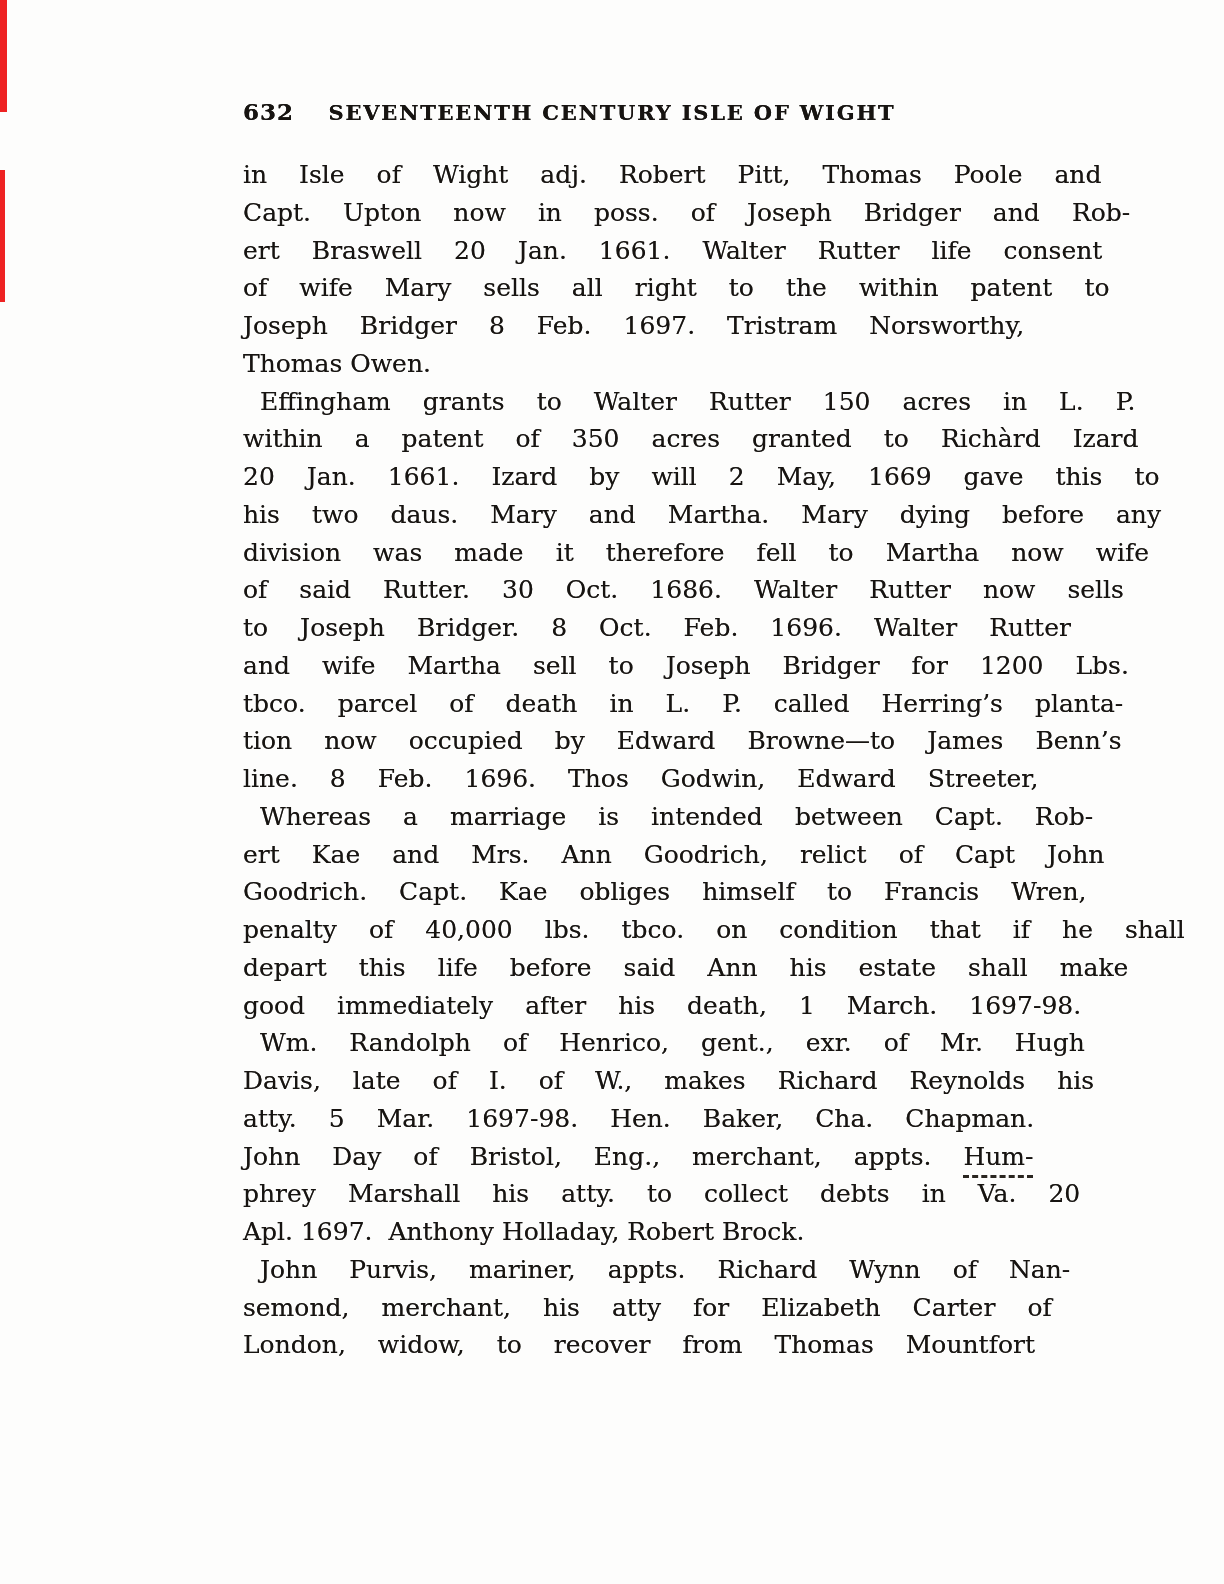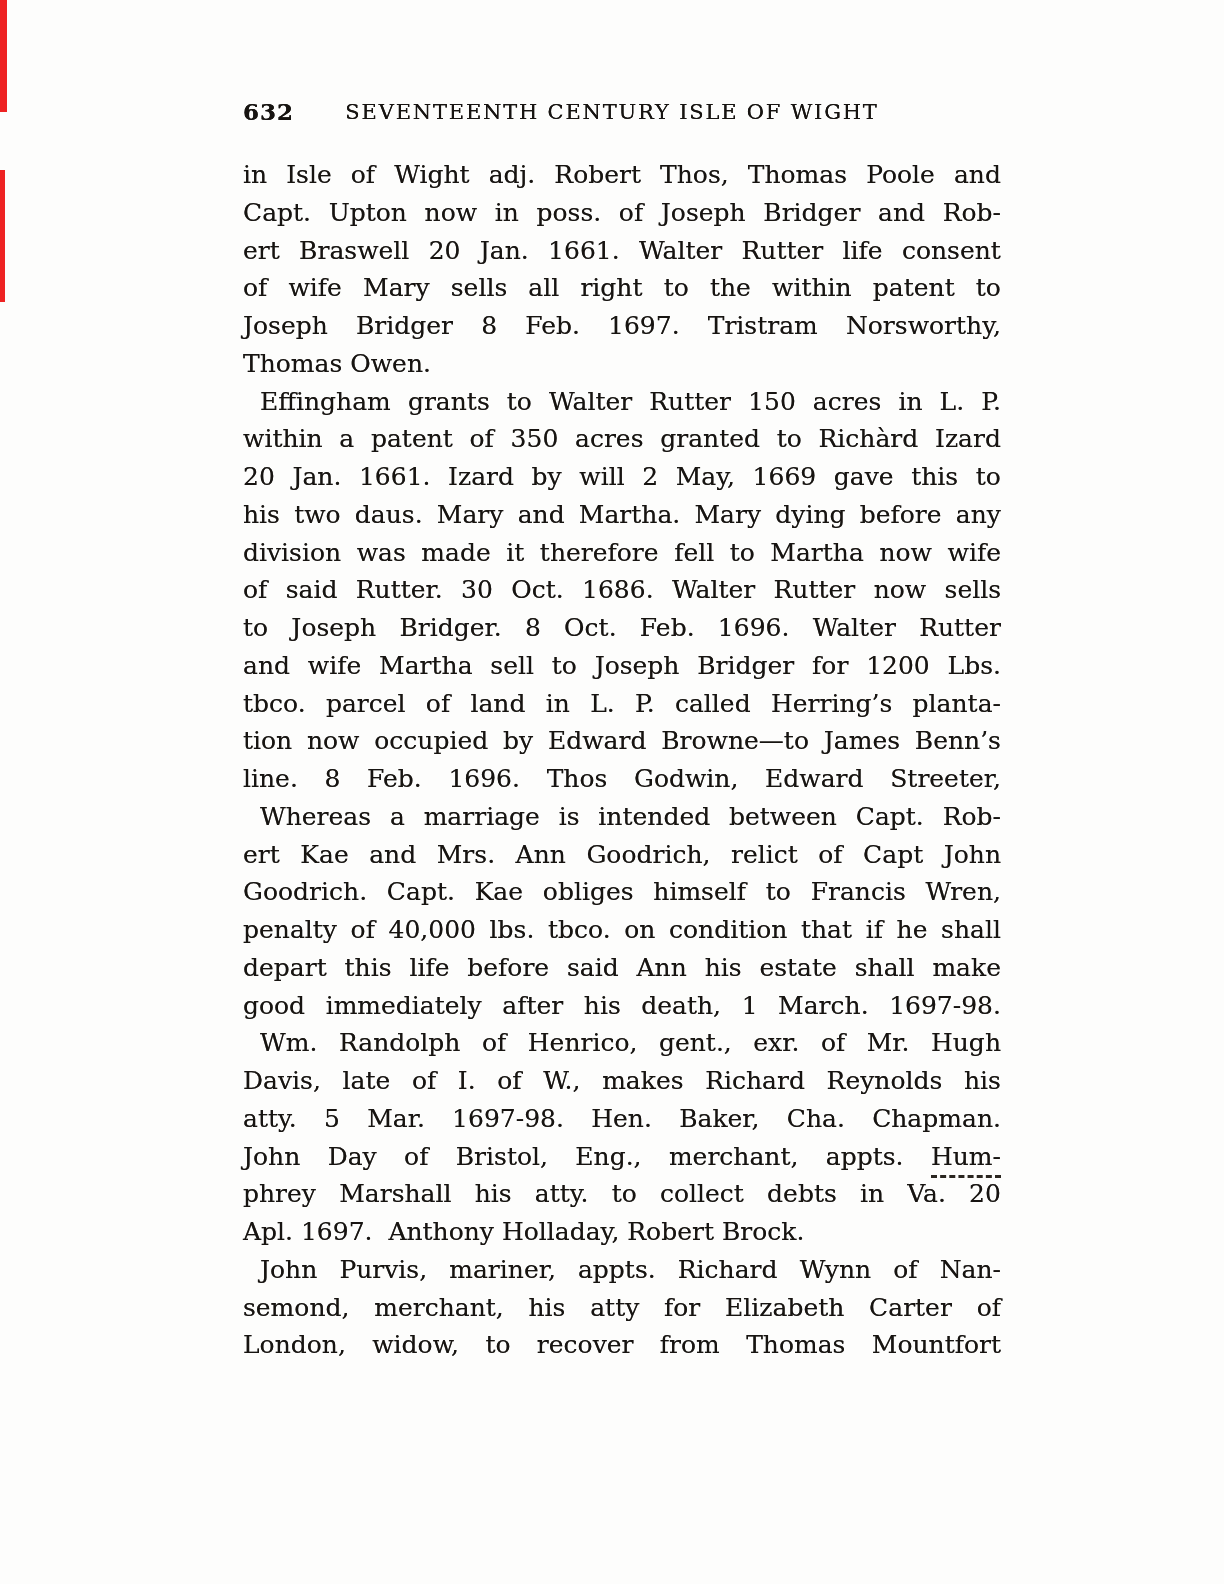--- a/index.html
+++ b/index.html
@@ -17,67 +17,68 @@
   .edge-mark.m2 { top:170px; width:5px; height:132px; }
 
   .pagenum {
     position:absolute; left:243px; top:98px;
     font-size:23px; font-weight:bold; letter-spacing:1px;
     text-shadow:0 0 0.5px currentColor;
   }
   .runhead {
     position:absolute; left:0; right:0; top:100px;
     text-align:center;
-    font-size:21px; font-weight:normal; letter-spacing:1.8px;
+    font-size:21px; font-weight:bold; letter-spacing:1.8px;
     text-shadow:0 0 0.5px currentColor;
   }
 
   .body-block {
     position:absolute; left:243px; top:156px; width:758px;
   }
   .line {
     height:37.75px; line-height:37.75px;
     font-size:25px;
     text-shadow:0 0 0.5px rgba(23,20,17,0.65);
     white-space:pre;
+    gap:32px;
   }
   .line.flexj {
     display:flex; justify-content:space-between; align-items:baseline;
   }
   .line.ind { padding-left:17px; }
   .w { white-space:pre; }
   .u { border-bottom:3px dashed #2a2620; padding-bottom:0px; }
 </style>
 </head>
 <body>
 
 <div class="page" style="background: rgb(253, 253, 252); color: rgb(23, 20, 17);">
 
   <div class="edge-mark m1" style="background: rgb(238, 34, 34);"></div>
   <div class="edge-mark m2" style="background: rgb(238, 34, 34);"></div>
 
   <div class="pagenum">632</div>
   <div class="runhead">SEVENTEENTH CENTURY ISLE OF WIGHT</div>
 
   <main class="body-block">
-      <div class="line flexj"><span class="w">in</span><span class="w">Isle</span><span class="w">of</span><span class="w">Wight</span><span class="w">adj.</span><span class="w">Robert</span><span class="w">Thos,</span><span class="w">Thomas</span><span class="w">Poole</span><span class="w">and</span></div>
+      <div class="line flexj"><span class="w">in</span><span class="w">Isle</span><span class="w">of</span><span class="w">Wight</span><span class="w">adj.</span><span class="w">Robert</span><span class="w">Pitt,</span><span class="w">Thomas</span><span class="w">Poole</span><span class="w">and</span></div>
       <div class="line flexj"><span class="w">Capt.</span><span class="w">Upton</span><span class="w">now</span><span class="w">in</span><span class="w">poss.</span><span class="w">of</span><span class="w">Joseph</span><span class="w">Bridger</span><span class="w">and</span><span class="w">Rob-</span></div>
       <div class="line flexj"><span class="w">ert</span><span class="w">Braswell</span><span class="w">20</span><span class="w">Jan.</span><span class="w">1661.</span><span class="w">Walter</span><span class="w">Rutter</span><span class="w">life</span><span class="w">consent</span></div>
       <div class="line flexj"><span class="w">of</span><span class="w">wife</span><span class="w">Mary</span><span class="w">sells</span><span class="w">all</span><span class="w">right</span><span class="w">to</span><span class="w">the</span><span class="w">within</span><span class="w">patent</span><span class="w">to</span></div>
       <div class="line flexj"><span class="w">Joseph</span><span class="w">Bridger</span><span class="w">8</span><span class="w">Feb.</span><span class="w">1697.</span><span class="w">Tristram</span><span class="w">Norsworthy,</span></div>
       <div class="line">Thomas Owen.</div>
       <div class="line flexj ind"><span class="w">Effingham</span><span class="w">grants</span><span class="w">to</span><span class="w">Walter</span><span class="w">Rutter</span><span class="w">150</span><span class="w">acres</span><span class="w">in</span><span class="w">L.</span><span class="w">P.</span></div>
       <div class="line flexj"><span class="w">within</span><span class="w">a</span><span class="w">patent</span><span class="w">of</span><span class="w">350</span><span class="w">acres</span><span class="w">granted</span><span class="w">to</span><span class="w">Richàrd</span><span class="w">Izard</span></div>
       <div class="line flexj"><span class="w">20</span><span class="w">Jan.</span><span class="w">1661.</span><span class="w">Izard</span><span class="w">by</span><span class="w">will</span><span class="w">2</span><span class="w">May,</span><span class="w">1669</span><span class="w">gave</span><span class="w">this</span><span class="w">to</span></div>
       <div class="line flexj"><span class="w">his</span><span class="w">two</span><span class="w">daus.</span><span class="w">Mary</span><span class="w">and</span><span class="w">Martha.</span><span class="w">Mary</span><span class="w">dying</span><span class="w">before</span><span class="w">any</span></div>
       <div class="line flexj"><span class="w">division</span><span class="w">was</span><span class="w">made</span><span class="w">it</span><span class="w">therefore</span><span class="w">fell</span><span class="w">to</span><span class="w">Martha</span><span class="w">now</span><span class="w">wife</span></div>
       <div class="line flexj"><span class="w">of</span><span class="w">said</span><span class="w">Rutter.</span><span class="w">30</span><span class="w">Oct.</span><span class="w">1686.</span><span class="w">Walter</span><span class="w">Rutter</span><span class="w">now</span><span class="w">sells</span></div>
       <div class="line flexj"><span class="w">to</span><span class="w">Joseph</span><span class="w">Bridger.</span><span class="w">8</span><span class="w">Oct.</span><span class="w">Feb.</span><span class="w">1696.</span><span class="w">Walter</span><span class="w">Rutter</span></div>
       <div class="line flexj"><span class="w">and</span><span class="w">wife</span><span class="w">Martha</span><span class="w">sell</span><span class="w">to</span><span class="w">Joseph</span><span class="w">Bridger</span><span class="w">for</span><span class="w">1200</span><span class="w">Lbs.</span></div>
-      <div class="line flexj"><span class="w">tbco.</span><span class="w">parcel</span><span class="w">of</span><span class="w">land</span><span class="w">in</span><span class="w">L.</span><span class="w">P.</span><span class="w">called</span><span class="w">Herring’s</span><span class="w">planta-</span></div>
+      <div class="line flexj"><span class="w">tbco.</span><span class="w">parcel</span><span class="w">of</span><span class="w">death</span><span class="w">in</span><span class="w">L.</span><span class="w">P.</span><span class="w">called</span><span class="w">Herring’s</span><span class="w">planta-</span></div>
       <div class="line flexj"><span class="w">tion</span><span class="w">now</span><span class="w">occupied</span><span class="w">by</span><span class="w">Edward</span><span class="w">Browne—to</span><span class="w">James</span><span class="w">Benn’s</span></div>
       <div class="line flexj"><span class="w">line.</span><span class="w">8</span><span class="w">Feb.</span><span class="w">1696.</span><span class="w">Thos</span><span class="w">Godwin,</span><span class="w">Edward</span><span class="w">Streeter,</span></div>
       <div class="line flexj ind"><span class="w">Whereas</span><span class="w">a</span><span class="w">marriage</span><span class="w">is</span><span class="w">intended</span><span class="w">between</span><span class="w">Capt.</span><span class="w">Rob-</span></div>
       <div class="line flexj"><span class="w">ert</span><span class="w">Kae</span><span class="w">and</span><span class="w">Mrs.</span><span class="w">Ann</span><span class="w">Goodrich,</span><span class="w">relict</span><span class="w">of</span><span class="w">Capt</span><span class="w">John</span></div>
       <div class="line flexj"><span class="w">Goodrich.</span><span class="w">Capt.</span><span class="w">Kae</span><span class="w">obliges</span><span class="w">himself</span><span class="w">to</span><span class="w">Francis</span><span class="w">Wren,</span></div>
       <div class="line flexj"><span class="w">penalty</span><span class="w">of</span><span class="w">40,000</span><span class="w">lbs.</span><span class="w">tbco.</span><span class="w">on</span><span class="w">condition</span><span class="w">that</span><span class="w">if</span><span class="w">he</span><span class="w">shall</span></div>
       <div class="line flexj"><span class="w">depart</span><span class="w">this</span><span class="w">life</span><span class="w">before</span><span class="w">said</span><span class="w">Ann</span><span class="w">his</span><span class="w">estate</span><span class="w">shall</span><span class="w">make</span></div>
       <div class="line flexj"><span class="w">good</span><span class="w">immediately</span><span class="w">after</span><span class="w">his</span><span class="w">death,</span><span class="w">1</span><span class="w">March.</span><span class="w">1697-98.</span></div>
       <div class="line flexj ind"><span class="w">Wm.</span><span class="w">Randolph</span><span class="w">of</span><span class="w">Henrico,</span><span class="w">gent.,</span><span class="w">exr.</span><span class="w">of</span><span class="w">Mr.</span><span class="w">Hugh</span></div>
       <div class="line flexj"><span class="w">Davis,</span><span class="w">late</span><span class="w">of</span><span class="w">I.</span><span class="w">of</span><span class="w">W.,</span><span class="w">makes</span><span class="w">Richard</span><span class="w">Reynolds</span><span class="w">his</span></div>

